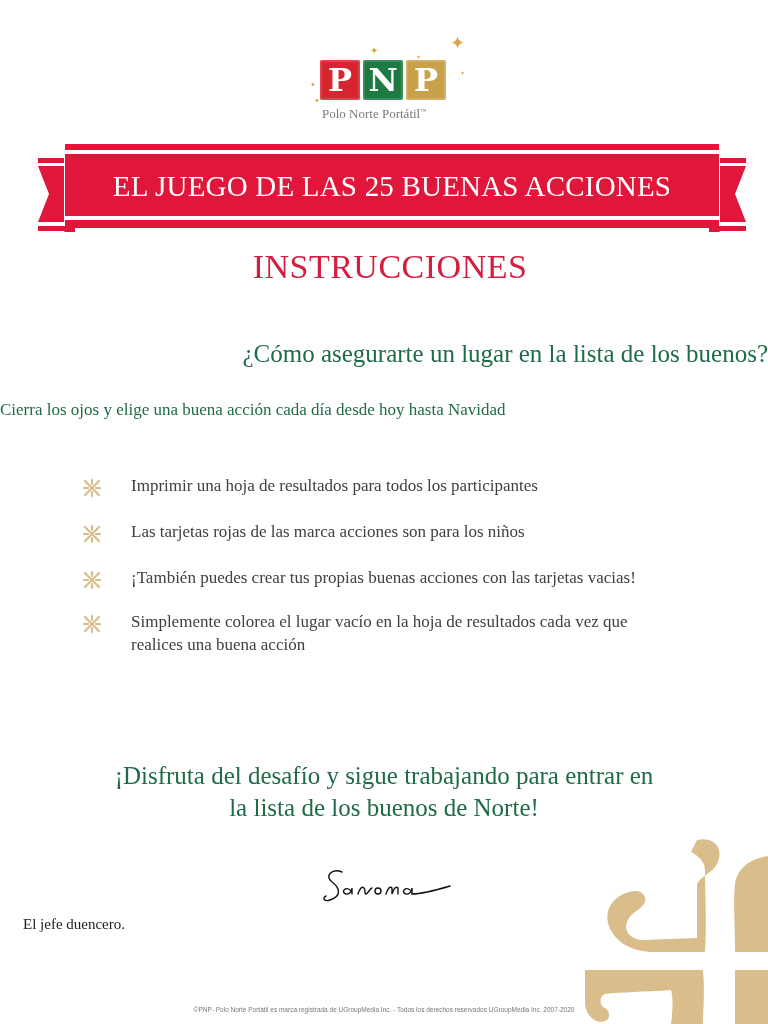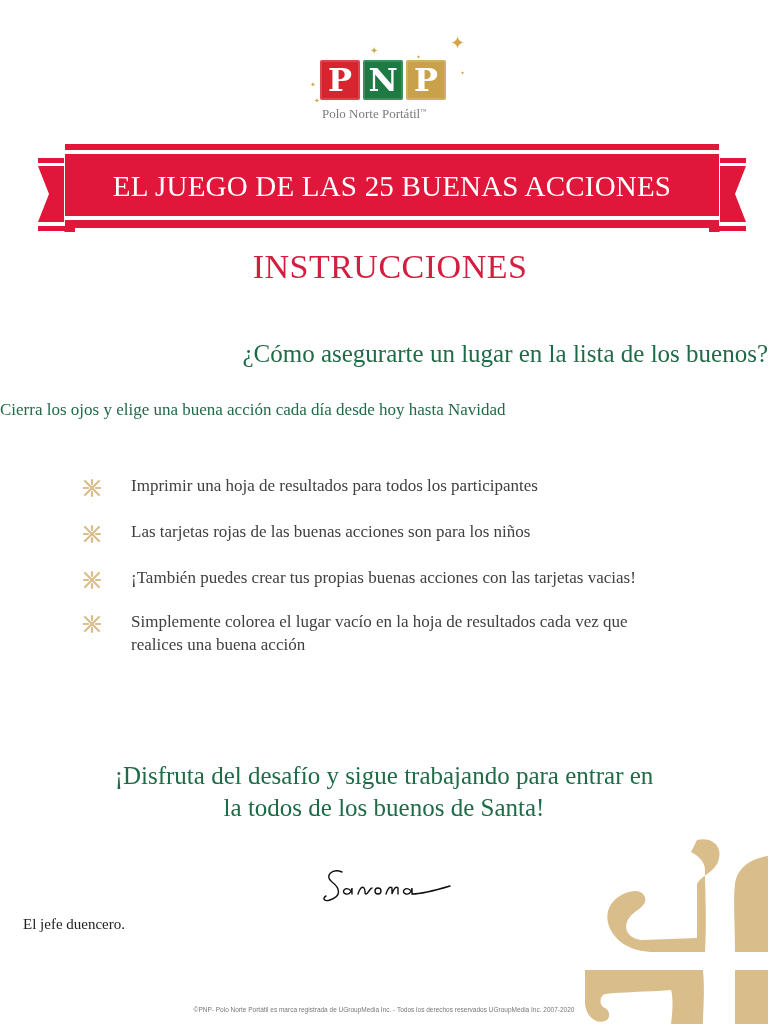--- a/index.html
+++ b/index.html
@@ -261,21 +261,21 @@
     <svg class="bullet-icon" viewBox="0 0 24 24">
       <g stroke="#d9bd8b" stroke-width="2.2" fill="none" stroke-linecap="round">
         <line x1="5" y1="5" x2="19" y2="19"></line>
           <line x1="19" y1="5" x2="5" y2="19"></line>
         <line x1="12" y1="4" x2="12" y2="8"></line>
           <line x1="12" y1="16" x2="12" y2="20"></line>
         <line x1="4" y1="12" x2="8" y2="12"></line>
           <line x1="16" y1="12" x2="20" y2="12"></line>
       </g>
     </svg>
-    <span>Las tarjetas rojas de las buenas acciones son para los niños</span>
+    <span>Las tarjetas rojas de las marca acciones son para los niños</span>
   </li>
   <li class="list-item" style="margin-bottom:21px;">
     <svg class="bullet-icon" viewBox="0 0 24 24">
       <g stroke="#d9bd8b" stroke-width="2.2" fill="none" stroke-linecap="round">
         <line x1="5" y1="5" x2="19" y2="19"></line>
           <line x1="19" y1="5" x2="5" y2="19"></line>
         <line x1="12" y1="4" x2="12" y2="8"></line>
           <line x1="12" y1="16" x2="12" y2="20"></line>
         <line x1="4" y1="12" x2="8" y2="12"></line>
           <line x1="16" y1="12" x2="20" y2="12"></line>
@@ -293,21 +293,21 @@
         <line x1="4" y1="12" x2="8" y2="12"></line>
           <line x1="16" y1="12" x2="20" y2="12"></line>
       </g>
     </svg>
     <span>Simplemente colorea el lugar vacío en la hoja de resultados cada vez que realices una buena acción</span>
   </li>
 </ul>
 
 <div class="closing">
   <div>¡Disfruta del desafío y sigue trabajando para entrar en</div>
-  <div>la todos de los buenos de Santa!</div>
+  <div>la lista de los buenos de Norte!</div>
 </div>
 
 <svg class="signature" viewBox="0 0 140 50">
   <title>Sanoma</title>
   <path d="M22 12 C12 8 4 16 12 22 C20 28 22 36 10 40 C4 42 2 38 6 36
            M30 30 C26 26 20 32 26 34 C30 35 32 30 32 28 L32 34
            M38 34 C40 28 42 26 44 28 C46 30 44 34 46 34 C48 34 50 28 52 28
            M58 28 C54 28 54 34 58 34 C62 34 62 28 58 28
            M66 34 C68 28 70 26 72 28 L72 34 C74 28 76 26 78 28 L78 34
            M90 30 C86 26 80 32 86 34 C90 35 92 30 92 28 L92 34 C96 34 110 32 130 26" stroke="#111111" stroke-width="1.4" fill="none" stroke-linecap="round"></path>

